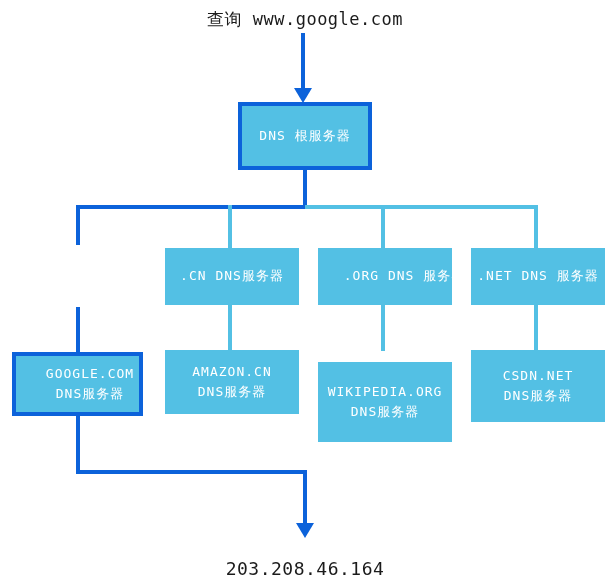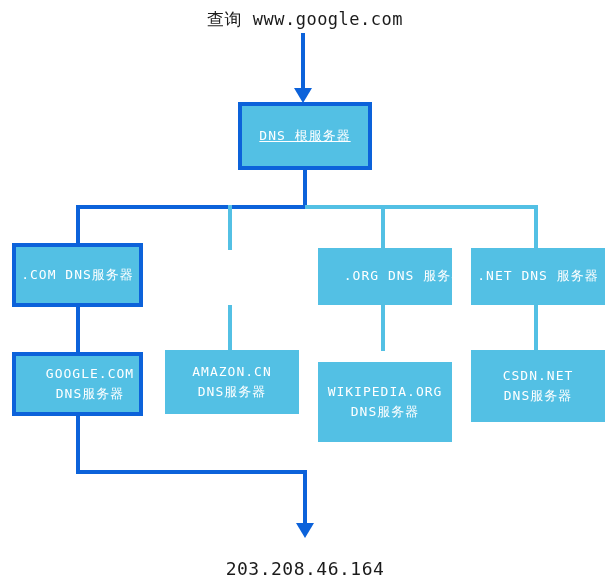--- a/index.html
+++ b/index.html
@@ -54,36 +54,36 @@
 </head>
 <body>
 
 <div id="stage">
 
   <div class="abs plain-label" style="left:0; top:8; width:610px; top:8px;">查询 www.google.com</div>
 
   <div class="abs line-dark" style="left:301px; top:33px; width:4px; height:57px;"></div>
   <div class="abs arrowhead-dark" style="left:294px; top:88px;"></div>
 
-  <div class="abs node highlight" style="left:238px; top:102px; width:134px; height:68px;text-decoration:underline;">
+  <div class="abs node highlight" style="left:238px; top:102px; width:134px; height:68px;">
     <span>DNS 根服务器</span>
   </div>
 
   <div class="abs line-dark" style="left:303px; top:170px; width:4px; height:39px;"></div>
 
   <div class="abs line-dark" style="left:76px; top:205px; width:229px; height:4px;"></div>
   <div class="abs line-light" style="left:305px; top:205px; width:233px; height:4px;"></div>
 
   <div class="abs line-dark" style="left:76px;  top:205px; width:4px; height:40px;"></div>
   <div class="abs line-light" style="left:228px; top:205px; width:4px; height:45px;"></div>
   <div class="abs line-light" style="left:381px; top:205px; width:4px; height:45px;"></div>
   <div class="abs line-light" style="left:534px; top:205px; width:4px; height:45px;"></div>
 
-  <div class="abs node highlight" style="left:12px; top:243px; width:131px; height:64px;">
-    <span>.COM DNS服务器</span>
+  <div class="abs node" style="left:165px; top:248px; width:134px; height:57px;">
+    <span>.CN DNS服务器</span>
   </div>
   <div class="abs node" style="left:318px; top:248px; width:134px; height:57px;padding-left:39px;">
     <span>.ORG DNS 服务器</span>
   </div>
   <div class="abs node" style="left:471px; top:248px; width:134px; height:57px;">
     <span>.NET DNS 服务器</span>
   </div>
 
   <div class="abs line-dark" style="left:76px;  top:307px; width:4px; height:45px;"></div>
   <div class="abs line-light" style="left:228px; top:305px; width:4px; height:46px;"></div>

